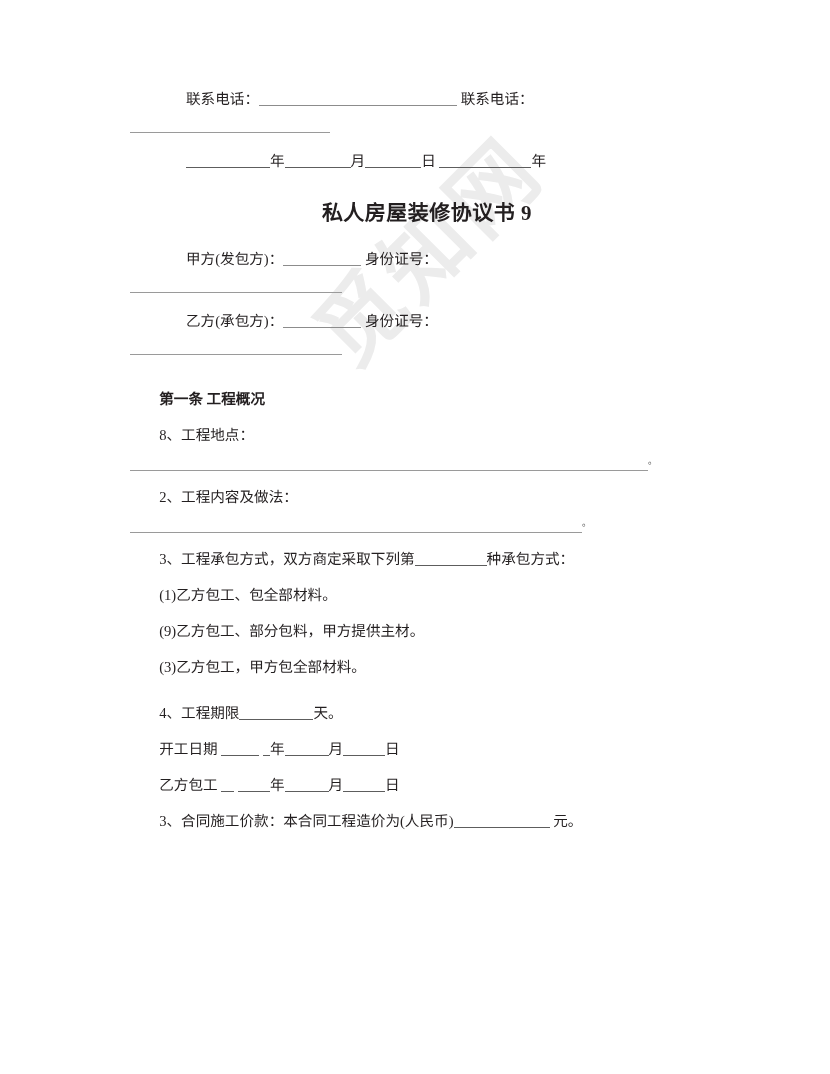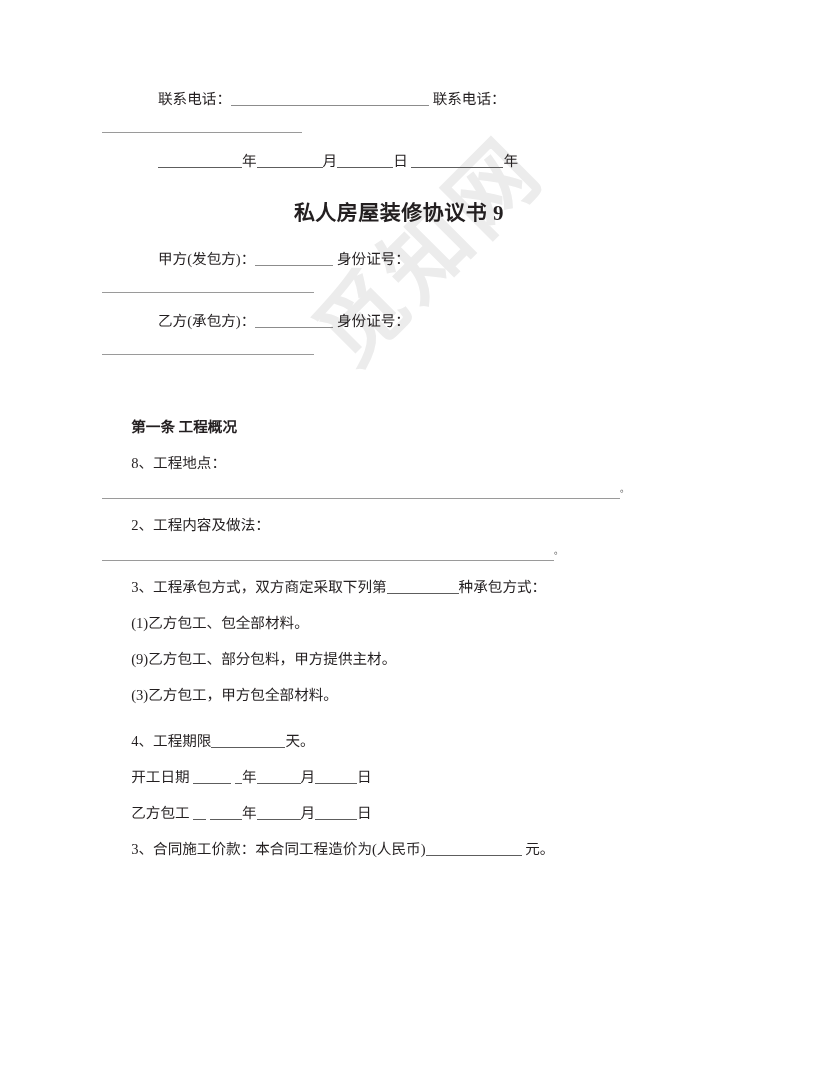--- a/index.html
+++ b/index.html
@@ -47,21 +47,21 @@
     color: #ececec;
     white-space: nowrap;
     transform: rotate(-45deg);
     transform-origin: left top;
     user-select: none;
   }
 
   
   .content {
     position: absolute;
-    left: 102px;
+    left: 130px;
     top: 86px;
     width: 594px;
     z-index: 3;
     font-size: 14.6px;
     line-height: 1.0;
   }
 
   .p {
     margin: 0 0 0 0;
     font-size: 14.6px;
@@ -109,21 +109,20 @@
     line-height: 34px;
     letter-spacing: 0.5px;
     margin: 0;
   }
 
   .section-head {
     font-weight: 700;
     font-size: 14.6px;
     line-height: 26px;
     text-indent: 2em;
-    margin-top: 28px;
   }
 
   .tiny-circle {
     font-size: 9px;
     vertical-align: 4px;
     color: #5a5a5a;
   }
 </style>
 </head>
 <body>

